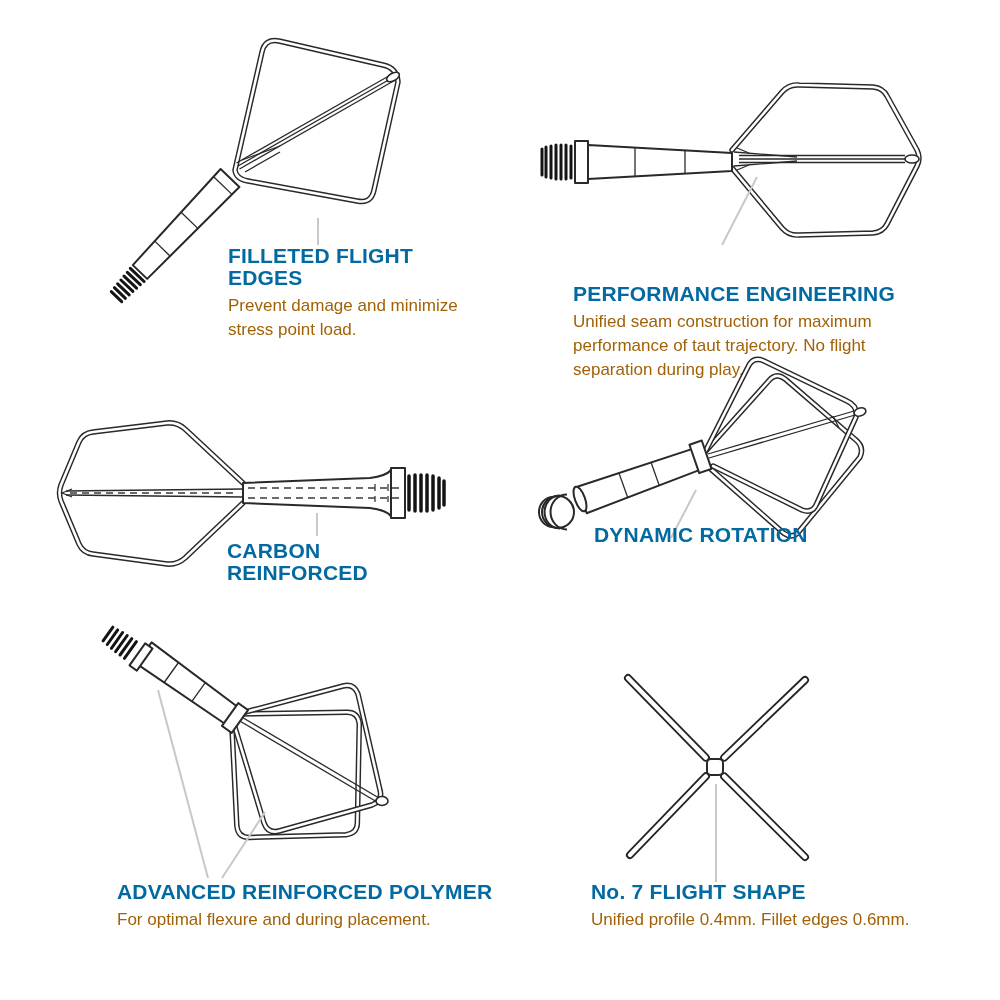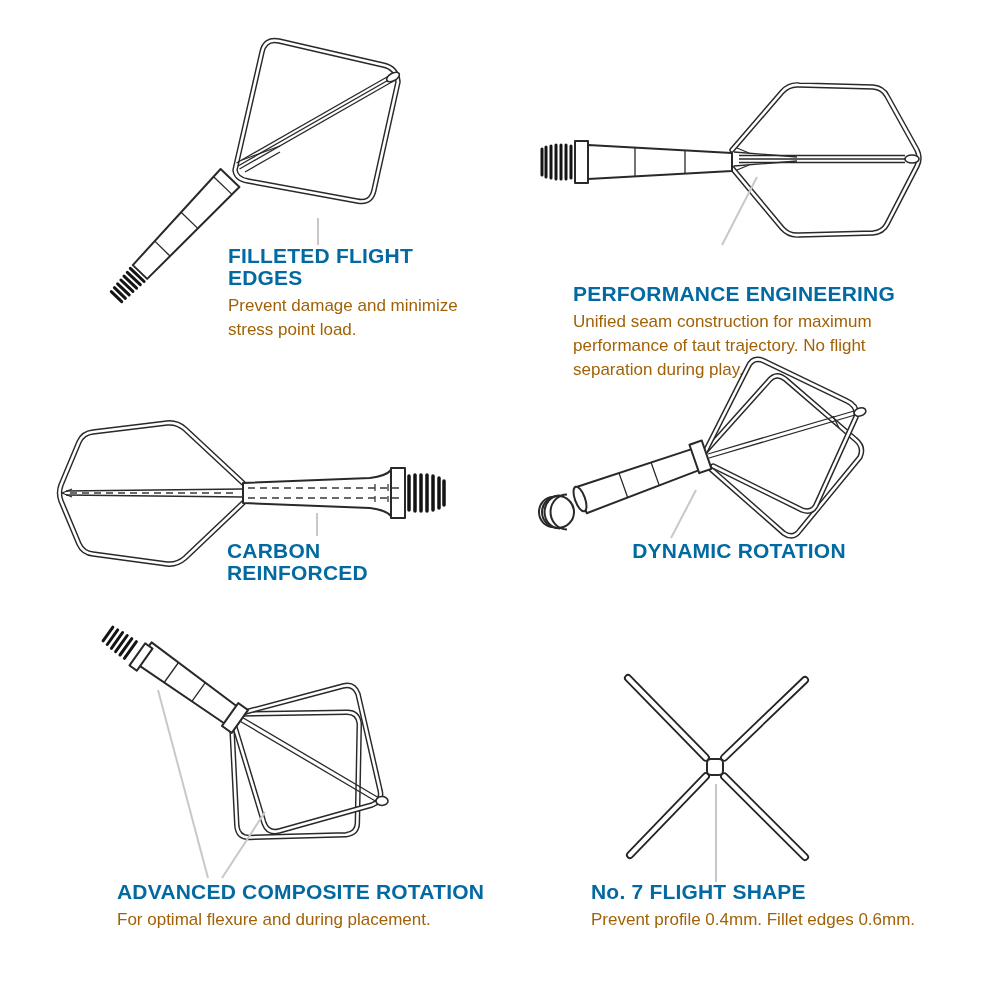--- a/index.html
+++ b/index.html
@@ -172,21 +172,21 @@
       </g>
       <g>
         <circle class="fill-w" cx="38" cy="182" r="16"></circle>
         <path class="thin" d="M 33 167 A 14 15 0 0 0 33 197" style="stroke-width:2"></path>
         <path class="thin" d="M 40 165.5 A 15 16 0 0 0 40 198.5" style="stroke-width:2"></path>
         <path class="thin" d="M 47 164.5 A 16 17 0 0 0 47 199.5" style="stroke-width:2"></path>
         <ellipse class="fill-w" cx="60" cy="169" rx="13" ry="5" transform="rotate(70 60 169)"></ellipse>
       </g>
       <line class="leader" x1="176" y1="160" x2="151" y2="208"></line>
     </svg>
-    <div class="caption" style="left:594px; top:540px; width:290px;text-align:center;">
+    <div class="caption" style="left:594px; top:524px; width:290px;">
       <h3 class="feature-title">DYNAMIC ROTATION</h3>
     </div>
   </section>
 
   <section class="panel">
     <svg class="illus" style="left:50px; top:612px;" width="420" height="280" viewBox="0 0 420 280">
       <g>
         <path class="tube-o" transform="rotate(14 188 102)" d="M 188 102 L 293 74 Q 304 71 308 82 L 330 178 Q 333 189 322 193 L 229 219 Q 218 222 214 211 L 184 112"></path>
         <path class="tube-i" transform="rotate(14 188 102)" d="M 188 102 L 293 74 Q 304 71 308 82 L 330 178 Q 333 189 322 193 L 229 219 Q 218 222 214 211 L 184 112"></path>
         <path class="tube-o" d="M 188 102 L 293 74 Q 304 71 308 82 L 330 178 Q 333 189 322 193 L 229 219 Q 218 222 214 211 L 184 112"></path>
@@ -207,21 +207,21 @@
         <line class="thread" x1="57.3" y1="32.5" x2="67.7" y2="17.9"></line>
         <line class="thread" x1="61.4" y1="36.3" x2="72.6" y2="20.5"></line>
         <line class="thread" x1="65.6" y1="39.7" x2="77.2" y2="23.5"></line>
         <line class="thread" x1="70.0" y1="43.0" x2="81.8" y2="26.6"></line>
         <line class="thread" x1="74.4" y1="46.3" x2="86.4" y2="29.7"></line>
       </g>
       <line class="leader" x1="108" y1="78" x2="158" y2="266"></line>
       <line class="leader" x1="215" y1="200" x2="172" y2="266"></line>
     </svg>
     <div class="caption" style="left:117px; top:881px; width:400px;">
-      <h3 class="feature-title">ADVANCED COMPOSITE ROTATION</h3>
+      <h3 class="feature-title">ADVANCED REINFORCED POLYMER</h3>
       <p class="feature-desc">For optimal flexure and during placement.</p>
     </div>
   </section>
 
   <section class="panel">
     <svg class="illus" style="left:590px; top:642px;" width="340" height="270" viewBox="0 0 340 270">
       <g>
         <line class="blade-o" x1="38" y1="36" x2="115.8" y2="115.6"></line>
         <line class="blade-i" x1="38" y1="36" x2="115.8" y2="115.6"></line>
         <line class="blade-o" x1="215" y1="38" x2="134.2" y2="115.6"></line>
@@ -229,17 +229,17 @@
         <line class="blade-o" x1="40" y1="213" x2="115.9" y2="134.3"></line>
         <line class="blade-i" x1="40" y1="213" x2="115.9" y2="134.3"></line>
         <line class="blade-o" x1="215" y1="215" x2="134.2" y2="134.4"></line>
         <line class="blade-i" x1="215" y1="215" x2="134.2" y2="134.4"></line>
         <rect class="fill-w" x="117" y="117" width="16" height="16" rx="4"></rect>
       </g>
       <line class="leader" x1="126" y1="142" x2="126" y2="240"></line>
     </svg>
     <div class="caption" style="left:591px; top:881px; width:400px;">
       <h3 class="feature-title">No. 7 FLIGHT SHAPE</h3>
-      <p class="feature-desc">Prevent profile 0.4mm. Fillet edges 0.6mm.</p>
+      <p class="feature-desc">Unified profile 0.4mm. Fillet edges 0.6mm.</p>
     </div>
   </section>
 
 </div>
 
 </body></html>

